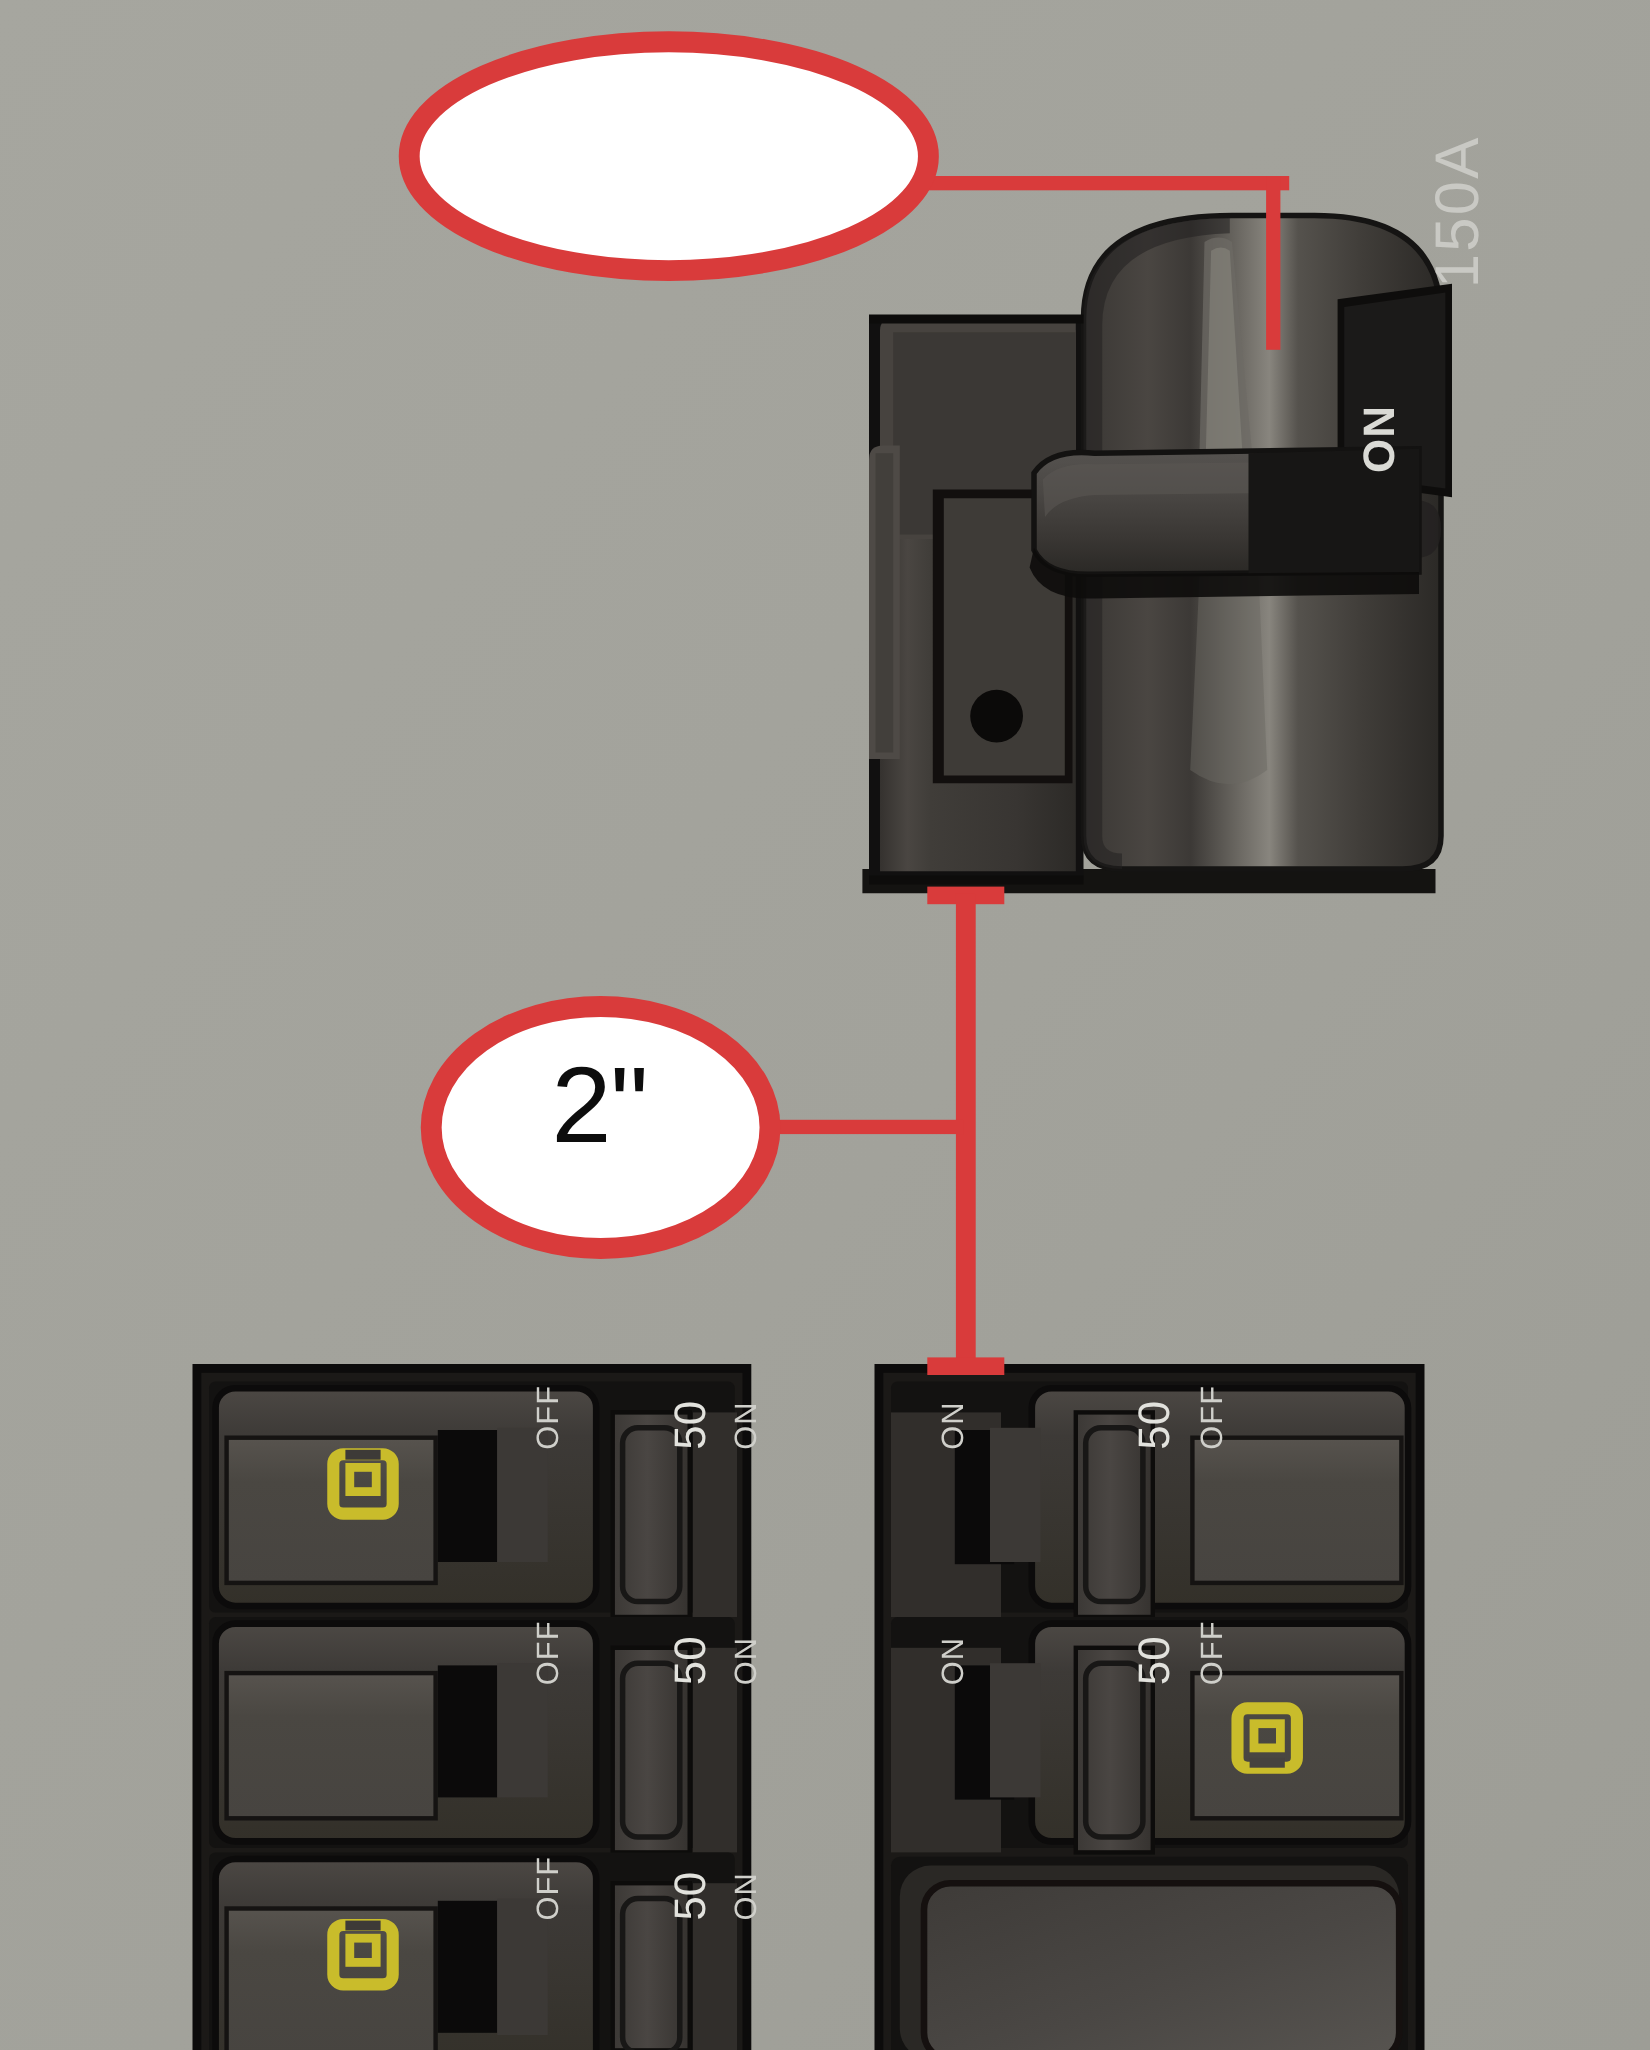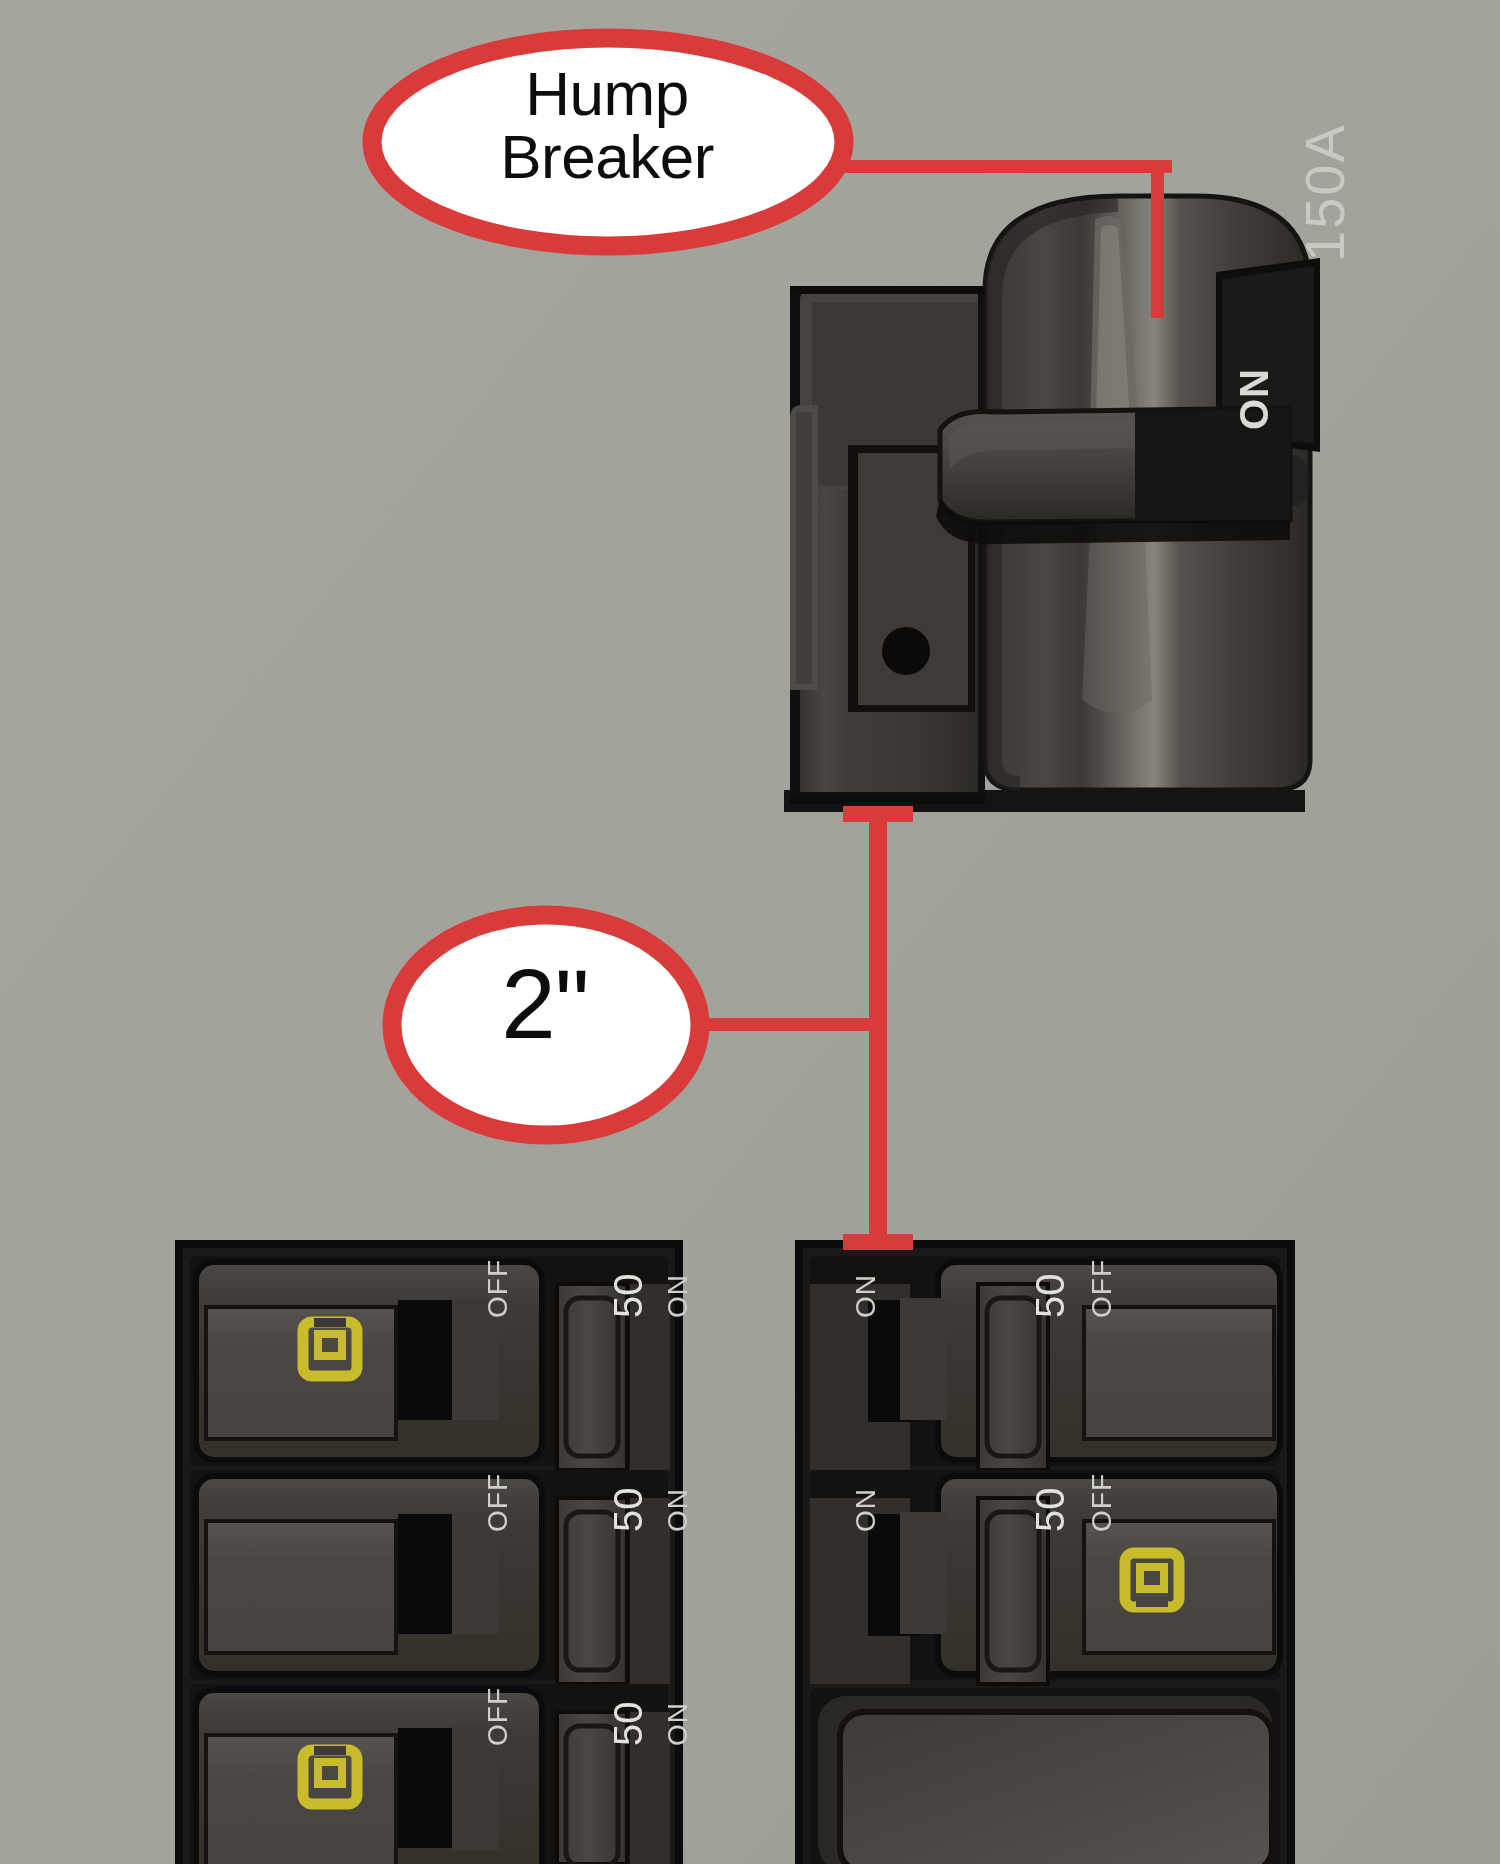--- a/index.html
+++ b/index.html
@@ -313,22 +313,20 @@
 
   <g>
     <ellipse cx="608" cy="142" rx="236" ry="104" fill="#ffffff" stroke="#d93b3b" stroke-width="19"></ellipse>
   </g>
   <g>
     <ellipse cx="546" cy="1025" rx="154" ry="110" fill="#ffffff" stroke="#d93b3b" stroke-width="19"></ellipse>
   </g>
 
 </svg>
 
-<div class="callout-text" id="callout-hump-text">Hump
-Breaker</div>
 
 <div class="callout-text" id="callout-dim-text">2"</div>
 
 <div class="amp-label" style="left:1292px; top:262px;">150A</div>
 
 <div class="on-label-big" style="left:1232px; top:430px;">ON</div>
 
 <div class="br-text" style="left:482px; top:1318px;">OFF</div>
 <div class="br-num" style="left:606px; top:1318px;">50</div>
 <div class="br-text" style="left:662px; top:1318px;">ON</div>

